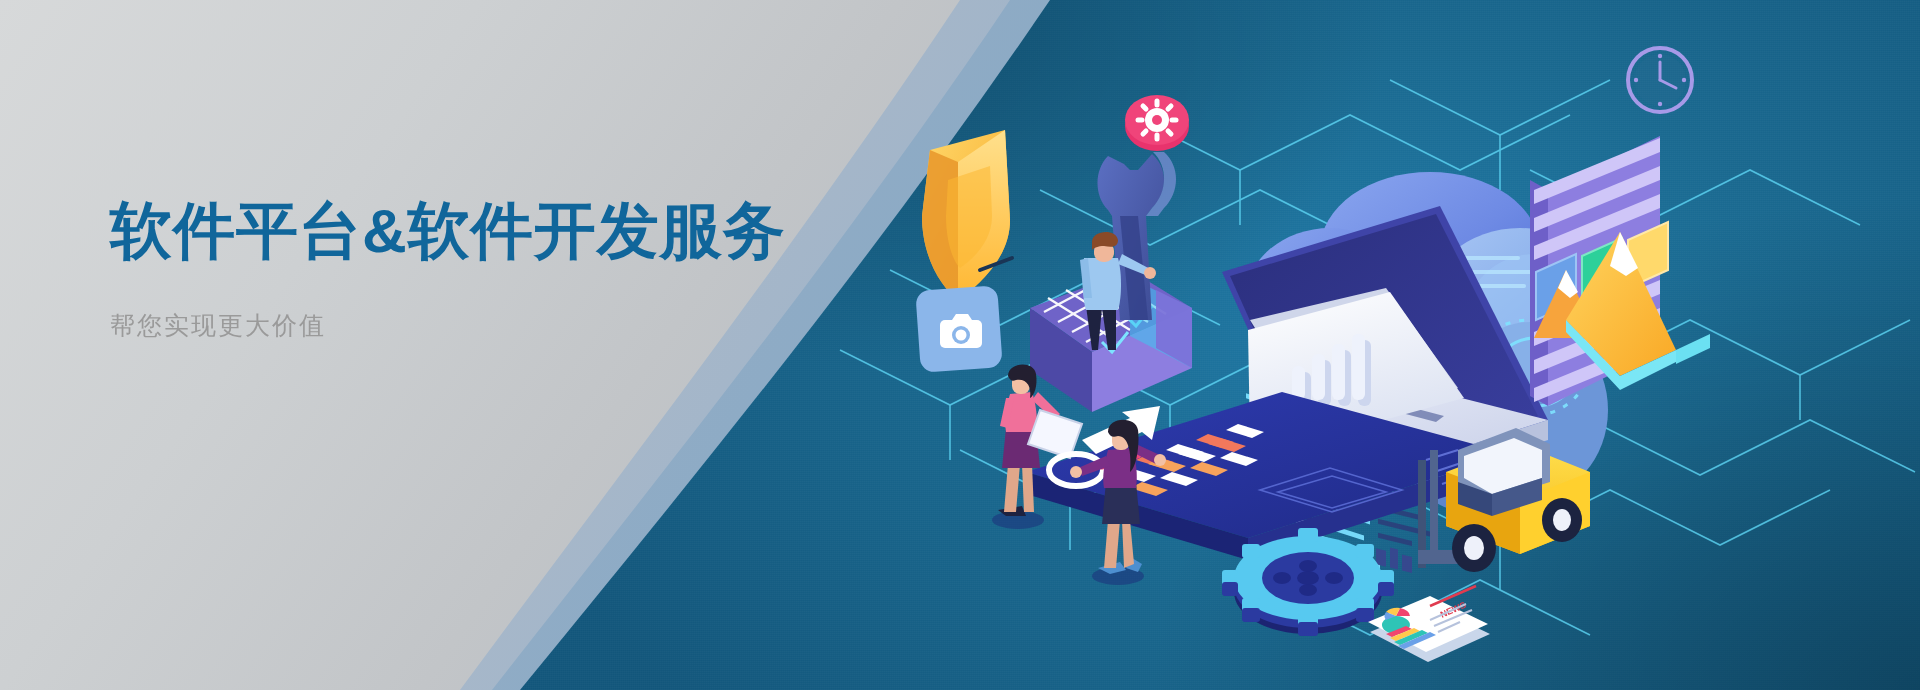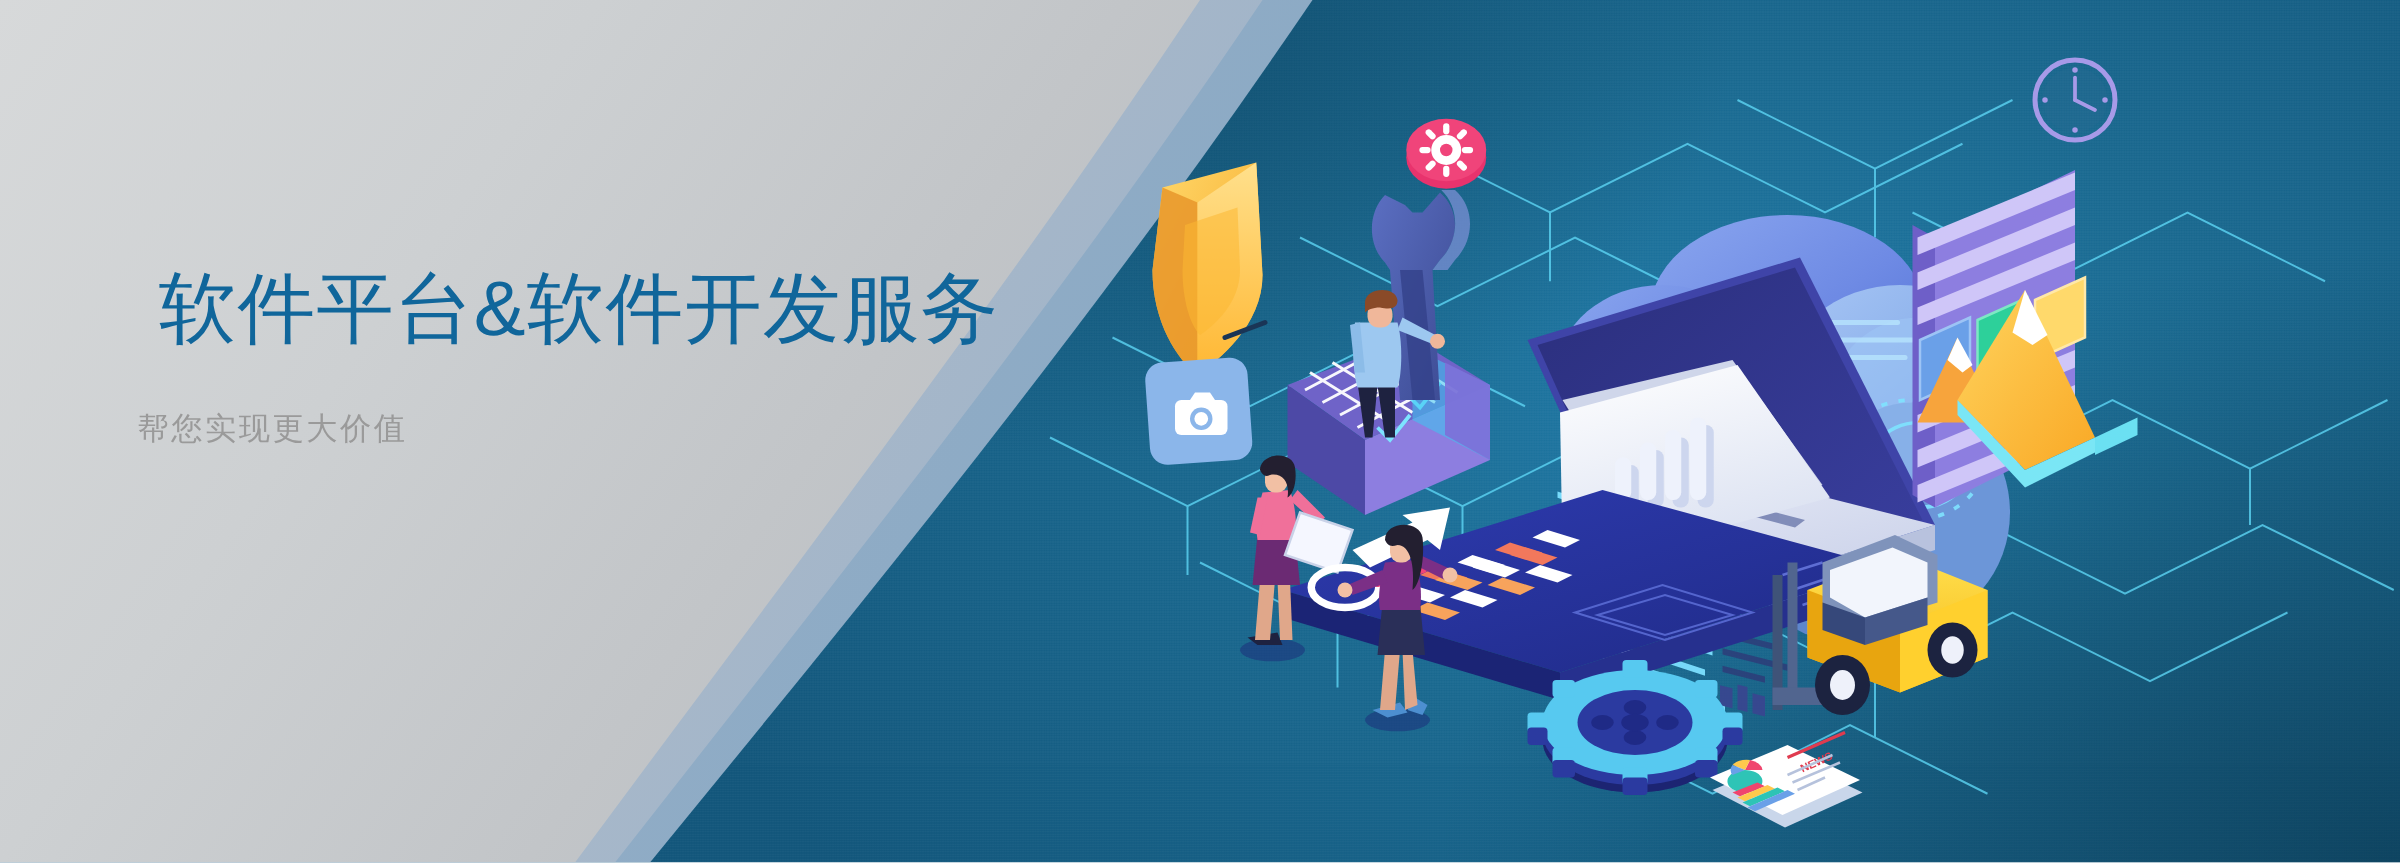--- a/index.html
+++ b/index.html
@@ -30,22 +30,22 @@
       radial-gradient(ellipse 1100px 700px at 1920px 690px,rgba(8,48,70,.55) 0%,rgba(8,48,70,0) 70%),
       radial-gradient(ellipse 700px 500px at 900px 20px,rgba(10,58,84,.45) 0%,rgba(10,58,84,0) 70%);
   }
 
   
   .swoosh{position:absolute;left:0;top:0;width:1200px;height:690px;}
 
   
   .copy{position:absolute;left:110px;top:196px;width:780px;}
   .title{
-    font-size:62px;line-height:1.12;font-weight:400;
-    color:#10669b;letter-spacing:1px;margin:17px;white-space:nowrap;
+    font-size:62px;line-height:1.12;font-weight:700;
+    color:#10669b;letter-spacing:1px;margin:0;white-space:nowrap;
   }
   .subtitle{
     margin:44px 0 0 0;
     font-size:25px;font-weight:400;color:#9a9a9a;letter-spacing:2px;font-family:Liberation Serif, serif;
   }
 
   
   .illo{position:absolute;left:830px;top:20px;width:1090px;height:670px;}
   .illo svg{display:block;width:100%;height:100%;}
 </style>

